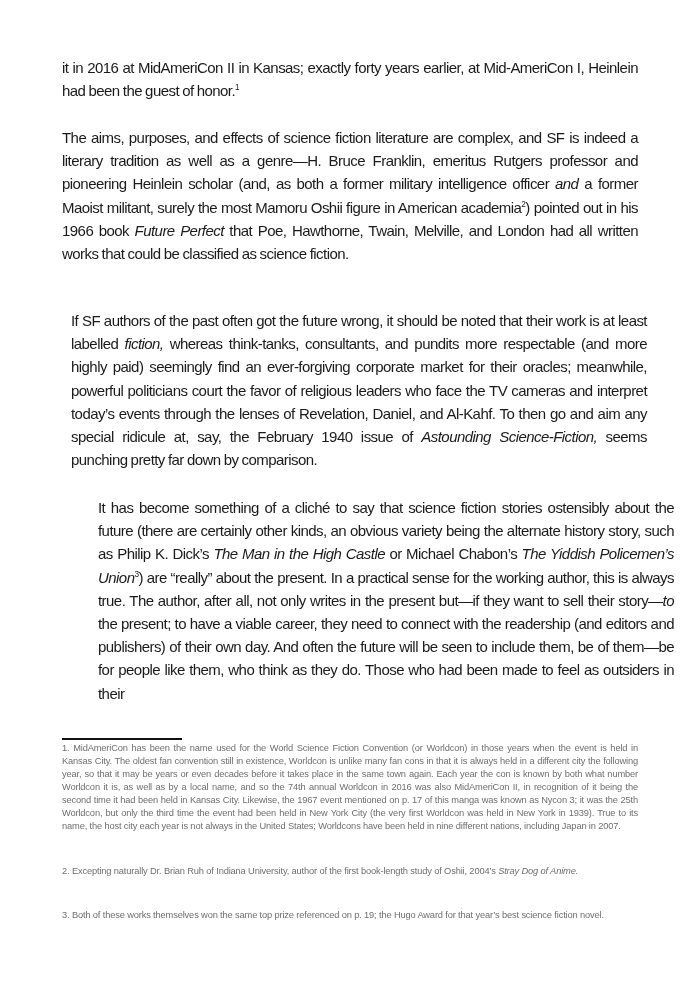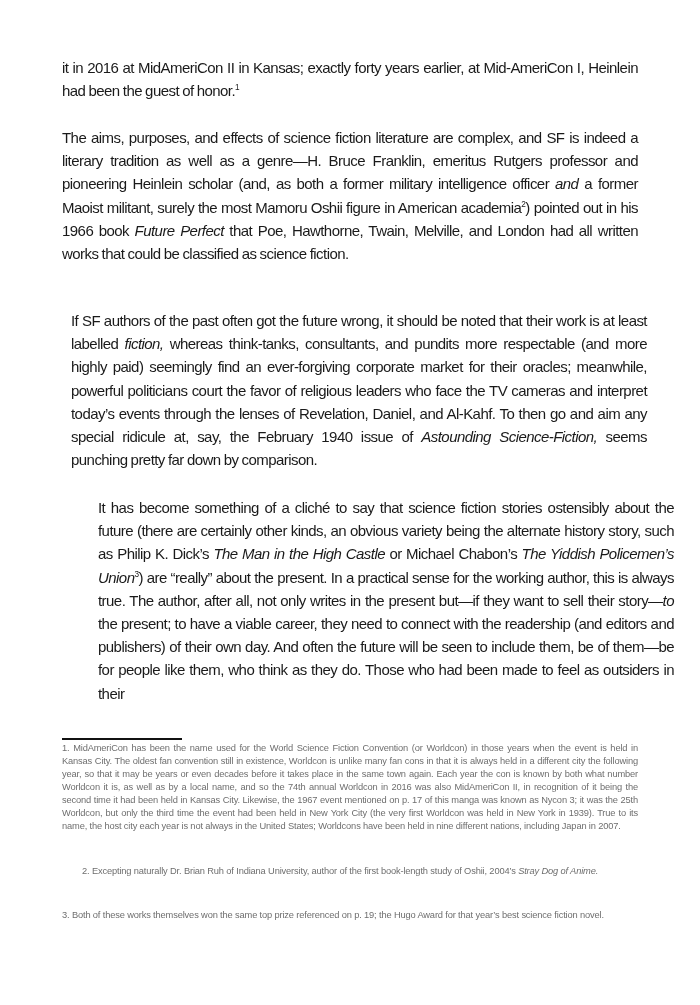--- a/index.html
+++ b/index.html
@@ -24,21 +24,21 @@
     position: absolute; left: 0; width: 576px;
     font-family: Liberation Sans, sans-serif;
     font-size: 9.3px;
     line-height: 13px;
     color: #6e6e6e;
     text-align: justify;
     letter-spacing: -0.15px;
     margin: 0;
   }
   #fn1 { top: 742px; }
-  #fn2 { top: 865px; margin-left: 20px; }
+  #fn2 { top: 865px; }
   #fn3 { top: 909px; }
   sup { font-size: 0.55em; vertical-align: super; line-height: 0; }
   i { font-style: italic; }
 </style>
 </head>
 <body>
 
 <div class="page">
   <p id="p1" class="body-text"><span>it in 2016 at MidAmeriCon II in Kansas; exactly forty years earlier, at Mid-AmeriCon I, Heinlein had been the guest of honor.</span><sup>1</sup></p>
   <p id="p2" class="body-text"><span>The aims, purposes, and effects of science fiction literature are complex, and SF is indeed a literary tradition as well as a genre—H. Bruce Franklin, emeritus Rutgers professor and pioneering Heinlein scholar (and, as both a former military intelligence officer </span><i>and</i><span> a former Maoist militant, surely the most Mamoru Oshii figure in American academia</span><sup>2</sup><span>) pointed out in his 1966 book </span><i>Future Perfect</i><span> that Poe, Hawthorne, Twain, Melville, and London had all written works that could be classified as science fiction.</span></p>

